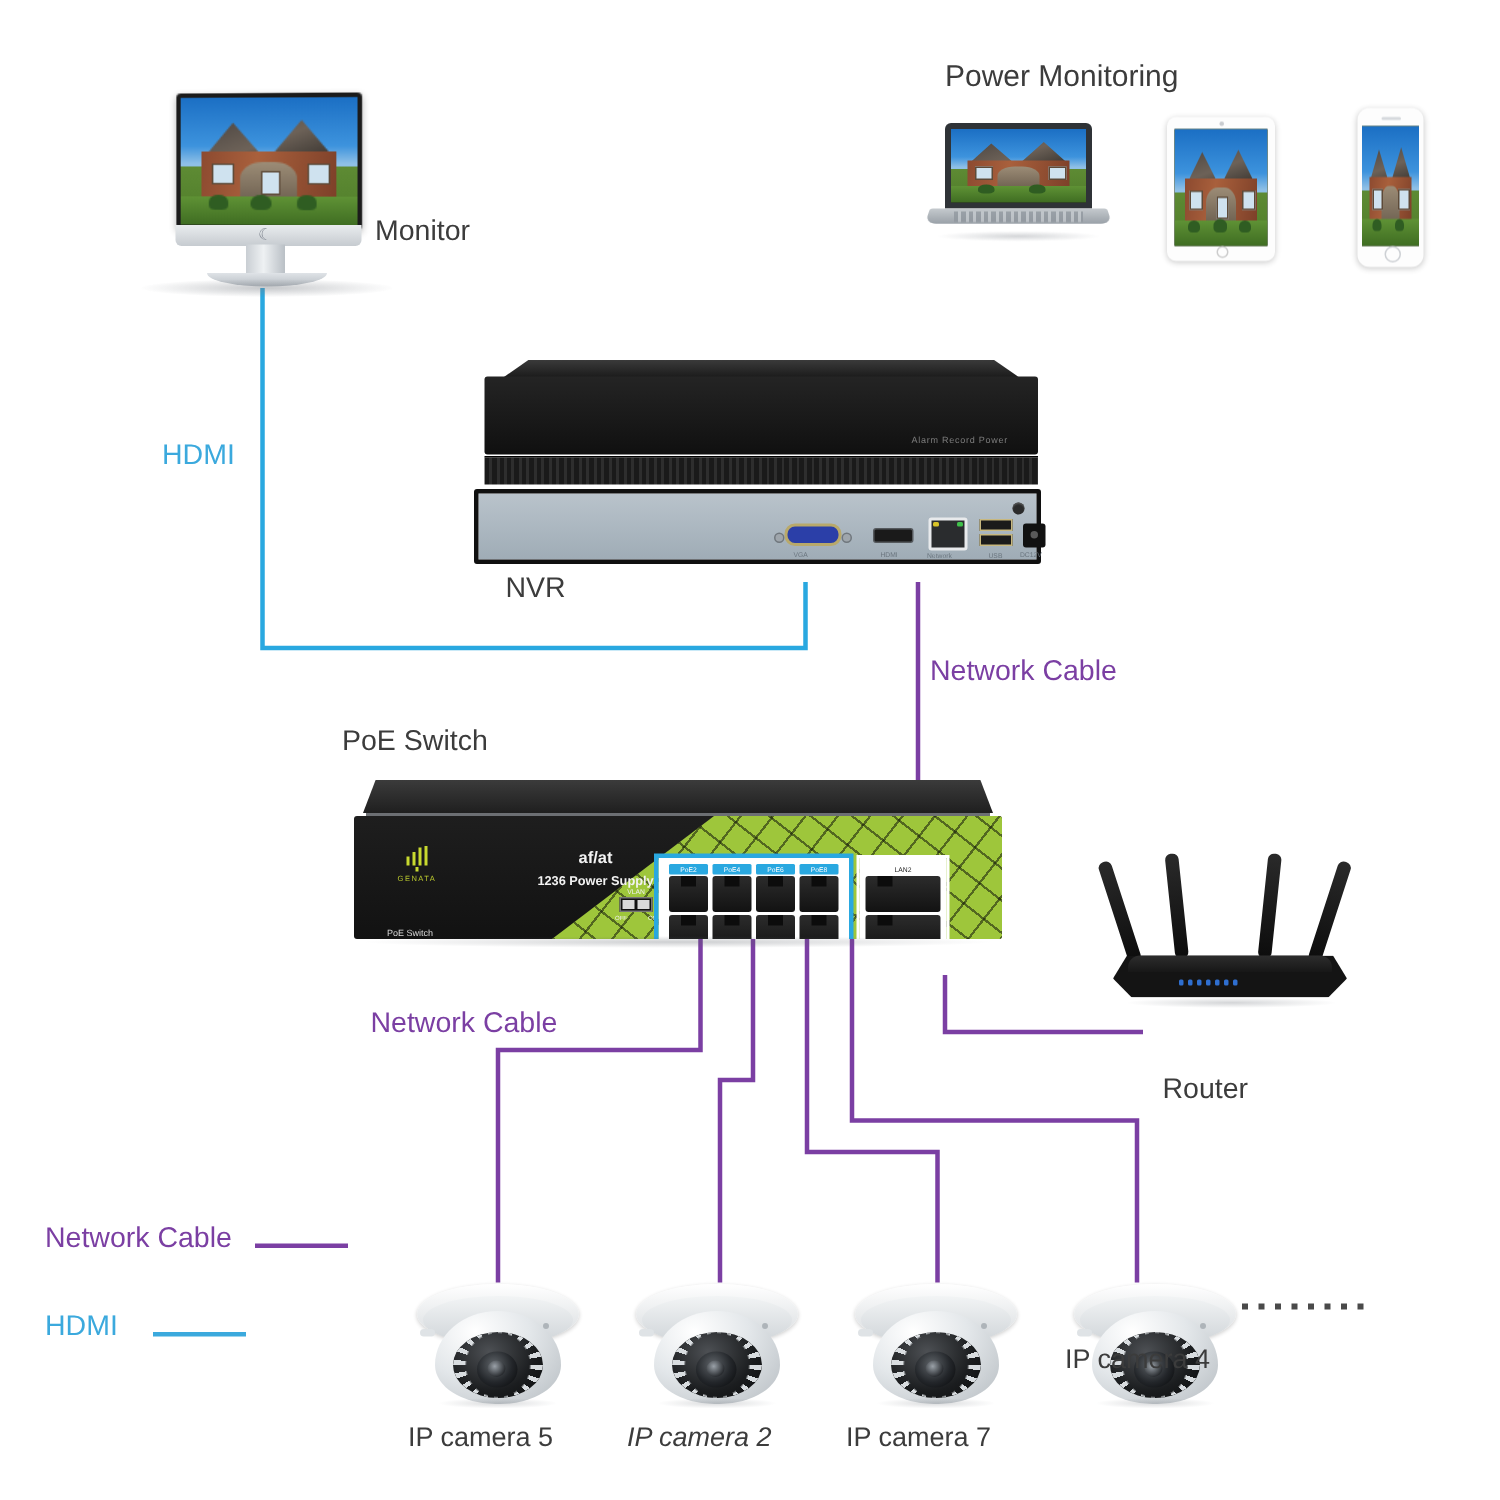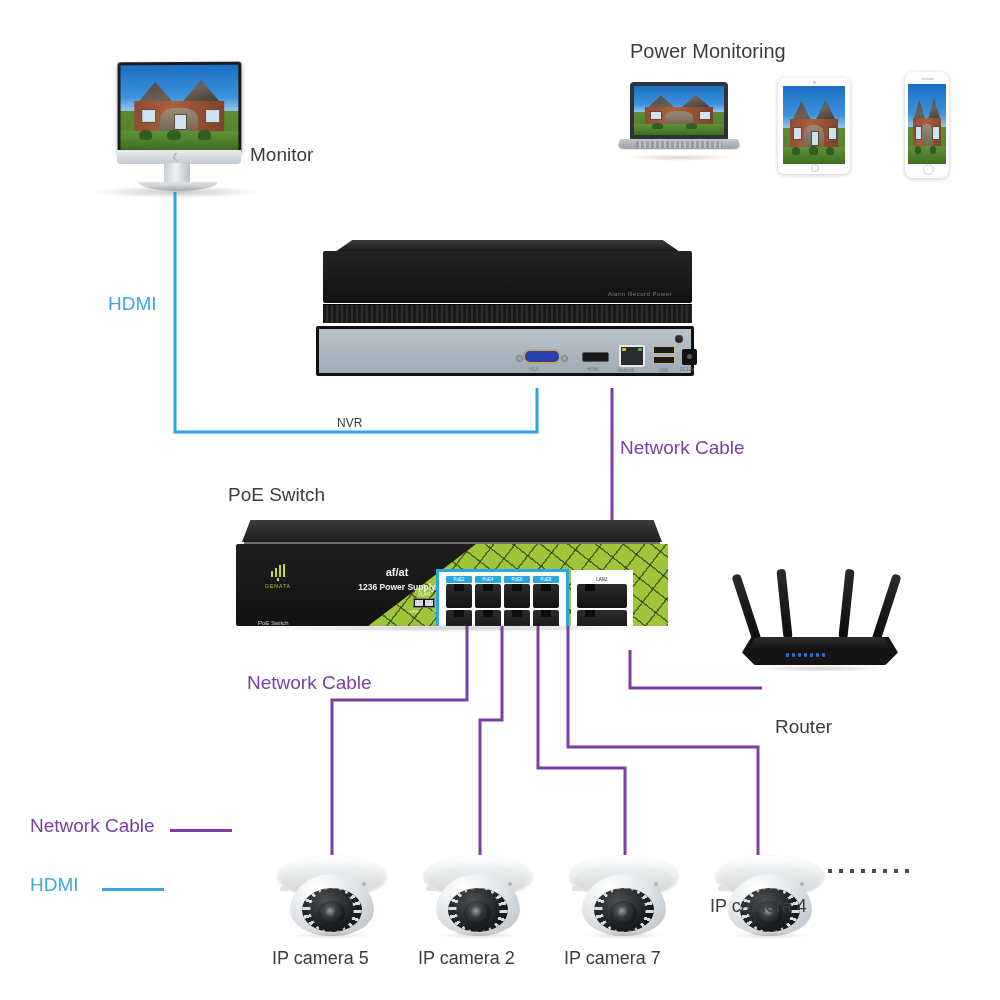--- a/index.html
+++ b/index.html
@@ -311,21 +311,21 @@
       <div class="port p-usb">
           <i></i>
           <i></i>
         </div>
       <div class="plbl" style="left:340px;top:39px">USB</div>
       <div class="port p-dc"></div>
       <div class="plbl" style="left:361px;top:38px">DC12V</div>
       <div class="port p-btn"></div>
     </div>
   </div>
-  <div class="lbl" style="left:337px;top:416px;font-size:12px;">NVR</div>
+  <div class="lbl" style="left:337px;top:382px;font-size:19px;">NVR</div>
 
   <div class="lbl" style="left:620px;top:437px;font-size:19px;color:#7b3fa3;">Network Cable</div>
 
   <div class="lbl" style="left:228px;top:484px;font-size:19px;">PoE Switch</div>
 
   <div class="dev" id="poe">
     <div class="sw-top"></div>
     <div class="sw-hl"></div>
     <div class="sw-body">
       <div class="sw-green"></div>
@@ -472,21 +472,21 @@
       <i></i>
       <i></i>
       <i></i>
       <i></i>
       <i></i>
       <i></i>
       <i></i>
   </div>
 
   <div class="lbl" style="left:272px;top:948px;font-size:18px;">IP camera 5</div>
-  <div class="lbl" style="left:418px;top:948px;font-size:18px;">IP camera 2</div>
+  <div class="lbl" style="left:418px;top:948px;font-size:18px;font-style:italic;">IP camera 2</div>
   <div class="lbl" style="left:564px;top:948px;font-size:18px;">IP camera 7</div>
   <div class="lbl" style="left:710px;top:896px;font-size:18px;">IP camera 4</div>
 
   <div class="lbl" style="left:30px;top:815px;font-size:19px;color:#7b3fa3;">Network Cable</div>
   <div class="legend-line" style="left:170px;top:829px;width:62px;border-top-color:#7b3fa3;"></div>
 
   <div class="lbl" style="left:30px;top:874px;font-size:19px;color:#3ba9dd;">HDMI</div>
   <div class="legend-line" style="left:102px;top:888px;width:62px;border-top-color:#3ba9dd;"></div>
 
 </div>

